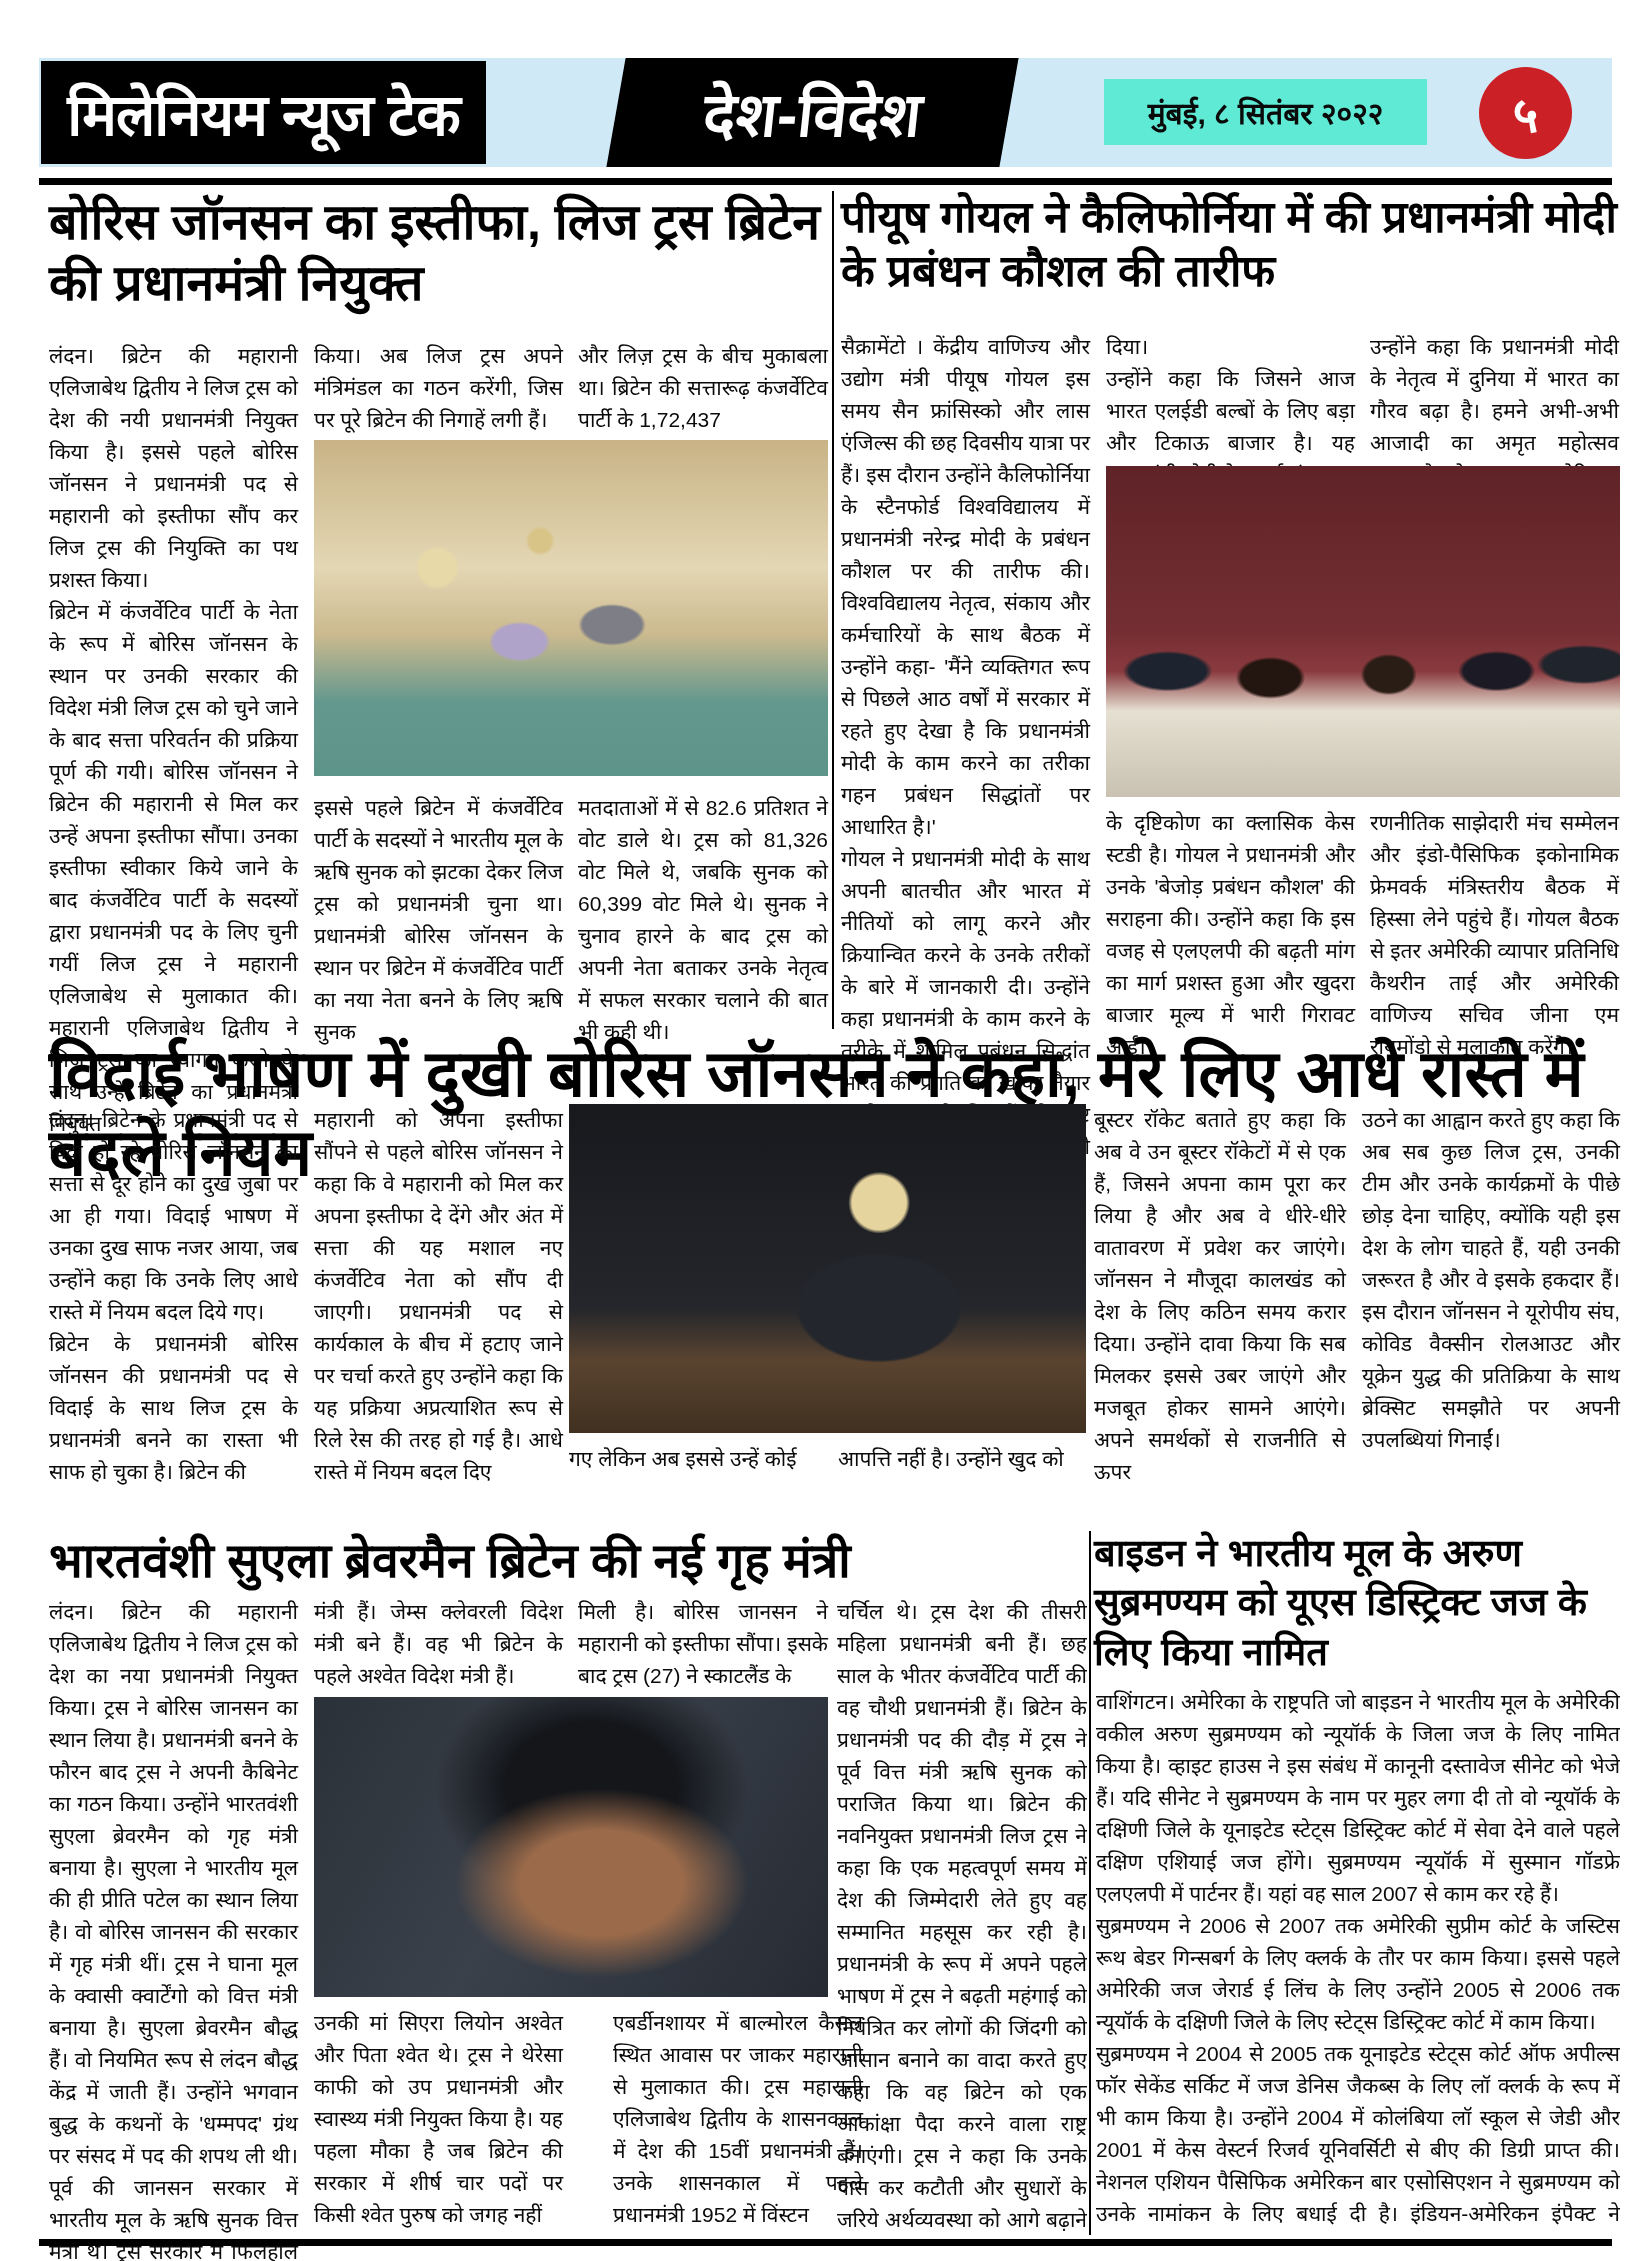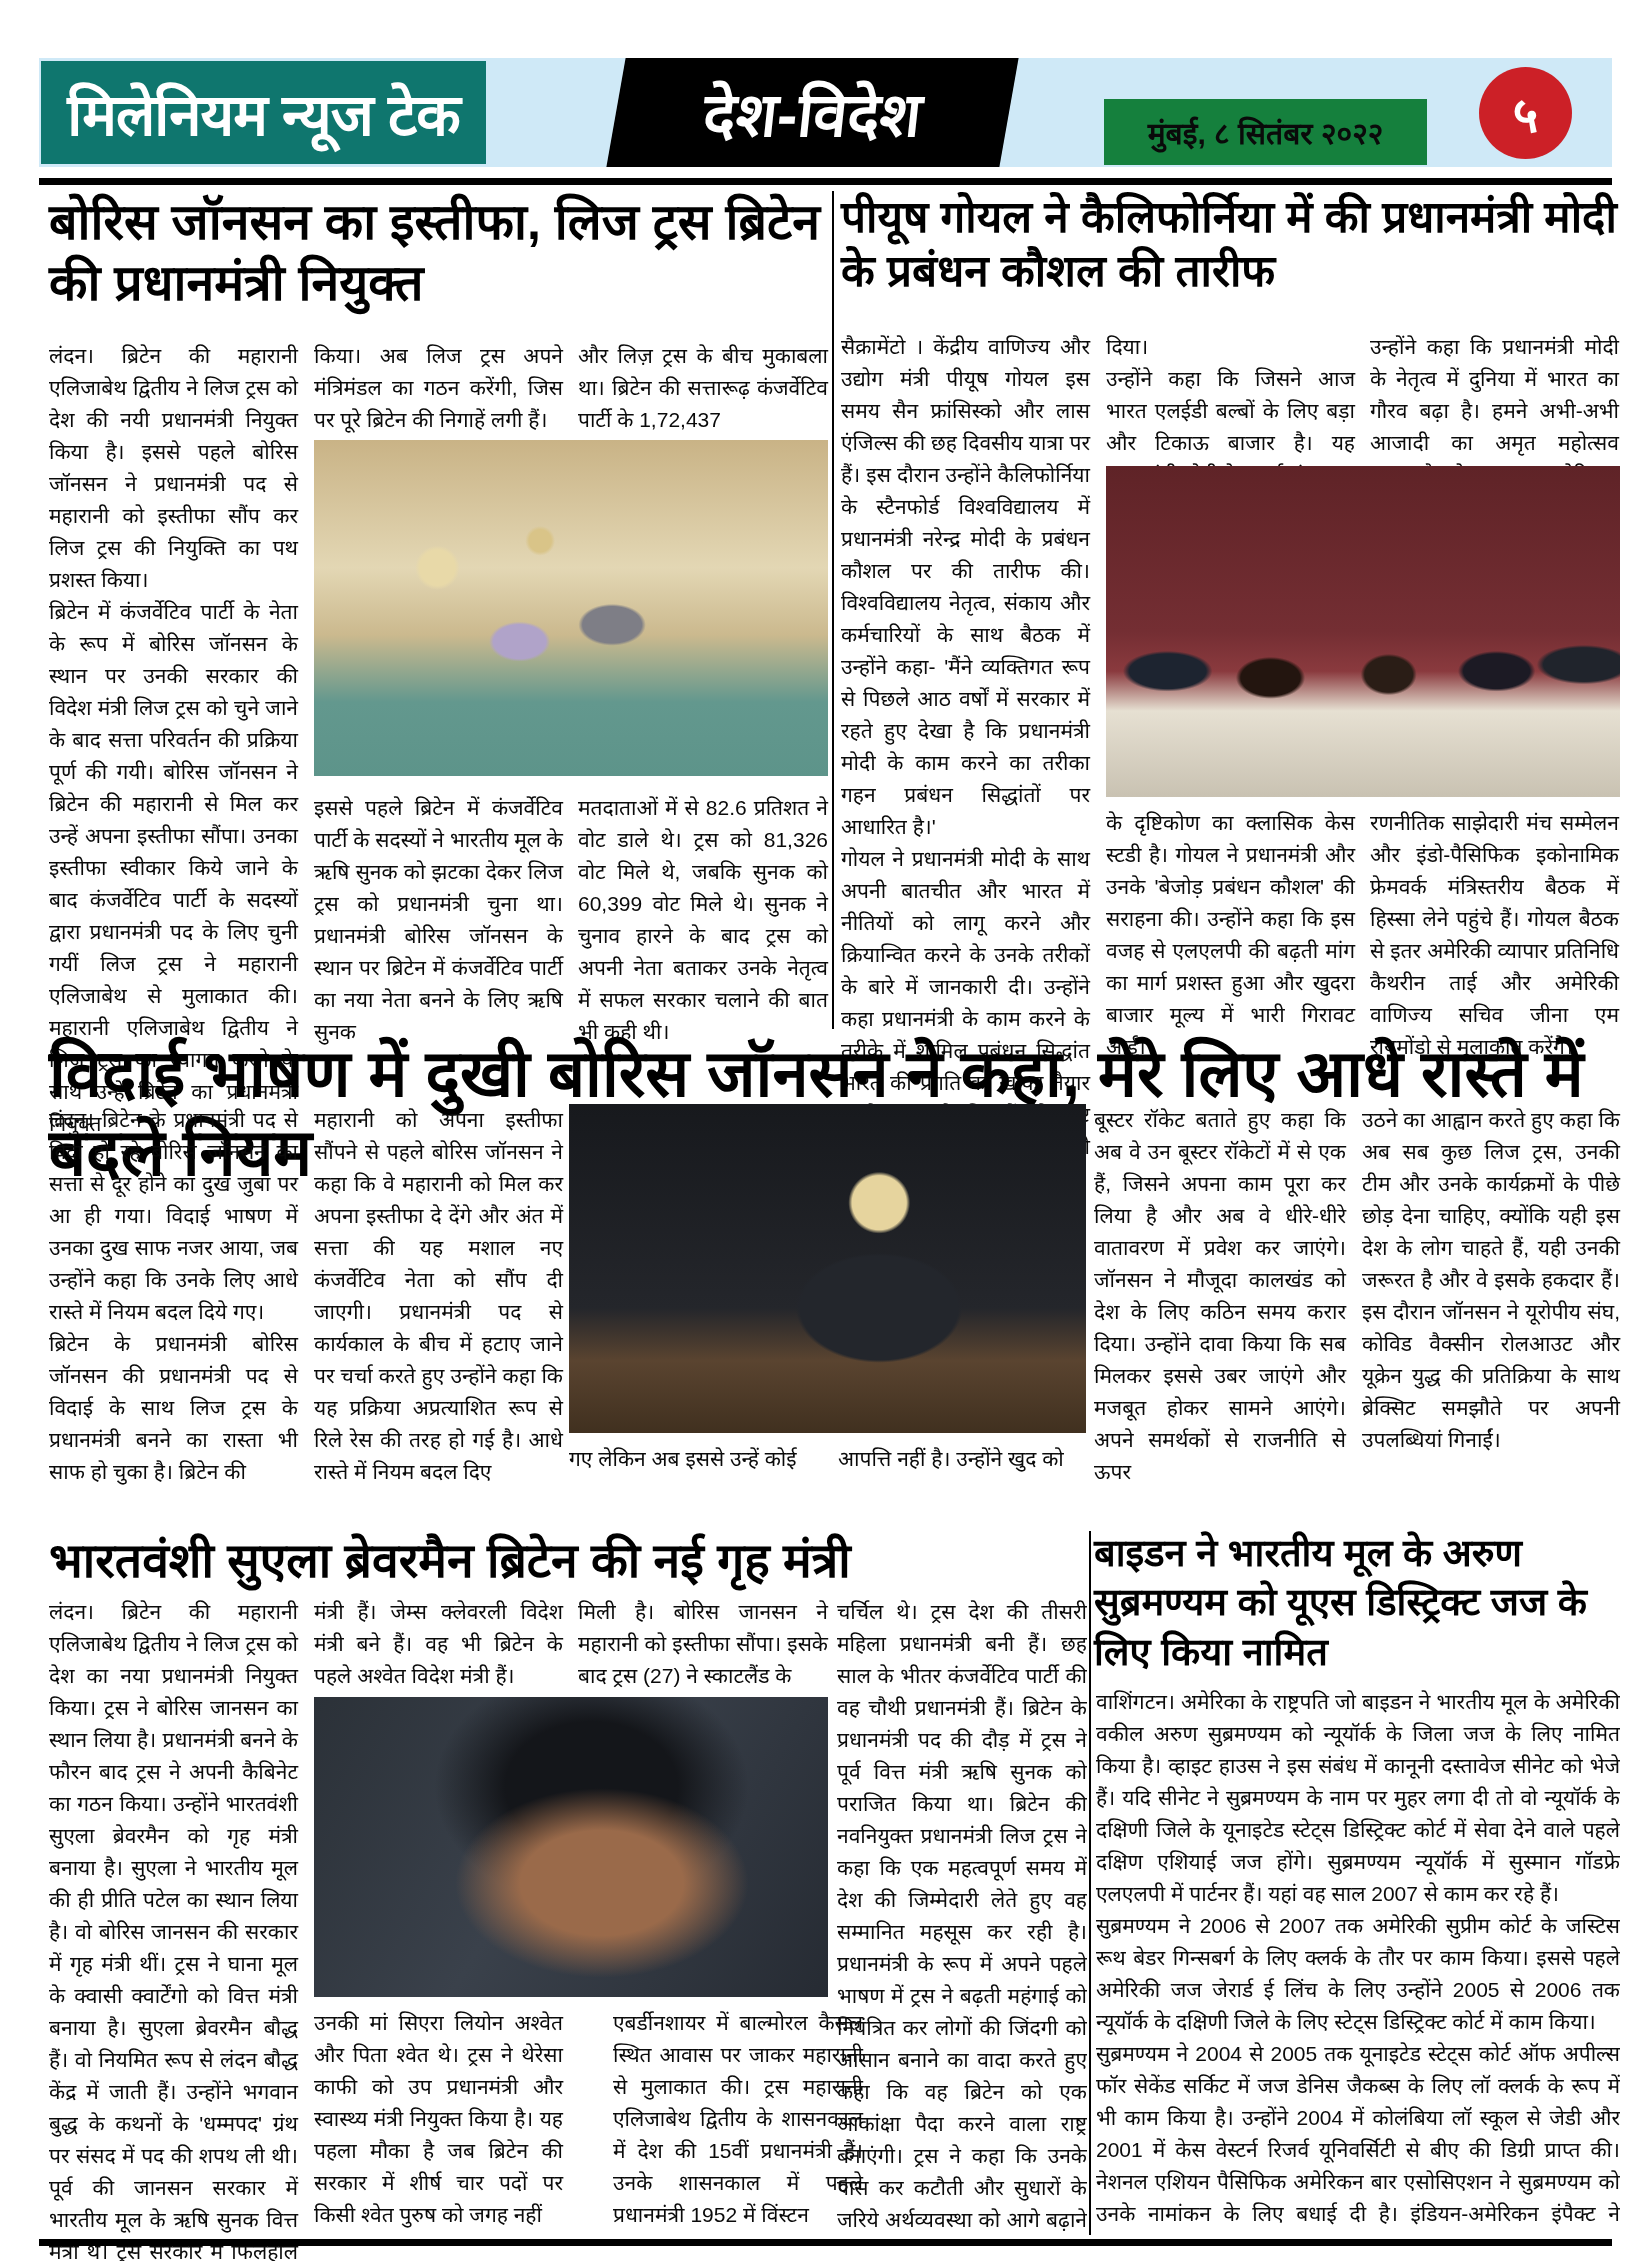--- a/index.html
+++ b/index.html
@@ -3,28 +3,28 @@
 <meta charset="utf-8">
 <style>
   html,body{margin:0;padding:0;}
   body{
     width:1650px;height:2261px;position:relative;background:#ffffff;
     font-family:"Liberation Sans","DejaVu Sans",sans-serif;color:#0a0a0a;
   }
   .abs{position:absolute;}
   
   .mast-band{left:39px;top:58px;width:1573px;height:109px;background:#cfe9f7;}
-  .mast-red{left:41px;top:61px;width:445px;height:103px;background:#0f766e;
+  .mast-red{left:41px;top:61px;width:445px;height:103px;background:#000000;
     display:flex;align-items:center;justify-content:center;}
   .mast-red span{color:#fff;font-weight:bold;font-size:58px;letter-spacing:-1px;}
   .mast-black{left:616px;top:58px;width:393px;height:109px;background:#000;
     transform:skewX(-10deg);display:flex;align-items:center;justify-content:center;}
   .mast-black span{color:#fff;font-weight:bold;font-size:61px;transform:skewX(4deg);}
-  .mast-date{left:1104px;top:79px;width:323px;height:66px;background:#15803d;
-    display:flex;align-items:center;justify-content:center;margin-top:20px;}
+  .mast-date{left:1104px;top:79px;width:323px;height:66px;background:#5eead4;
+    display:flex;align-items:center;justify-content:center;}
   .mast-date span{font-weight:bold;font-size:30px;}
   .mast-page{left:1479px;top:67px;width:93px;height:92px;background:#cc2027;border-radius:50%;
     display:flex;align-items:center;justify-content:center;}
   .mast-page span{color:#fff;font-weight:bold;font-size:49px;}
   .rule-h{background:#000;}
   
   .hl{font-weight:bold;color:#000;text-align:left;line-height:1.22;}
   .hl-a{left:49px;top:192px;width:779px;font-size:50px;}
   .hl-b{left:841px;top:190px;width:779px;font-size:44px;}
   .hl-c{left:49px;top:1034px;width:1562px;font-size:65px;}

